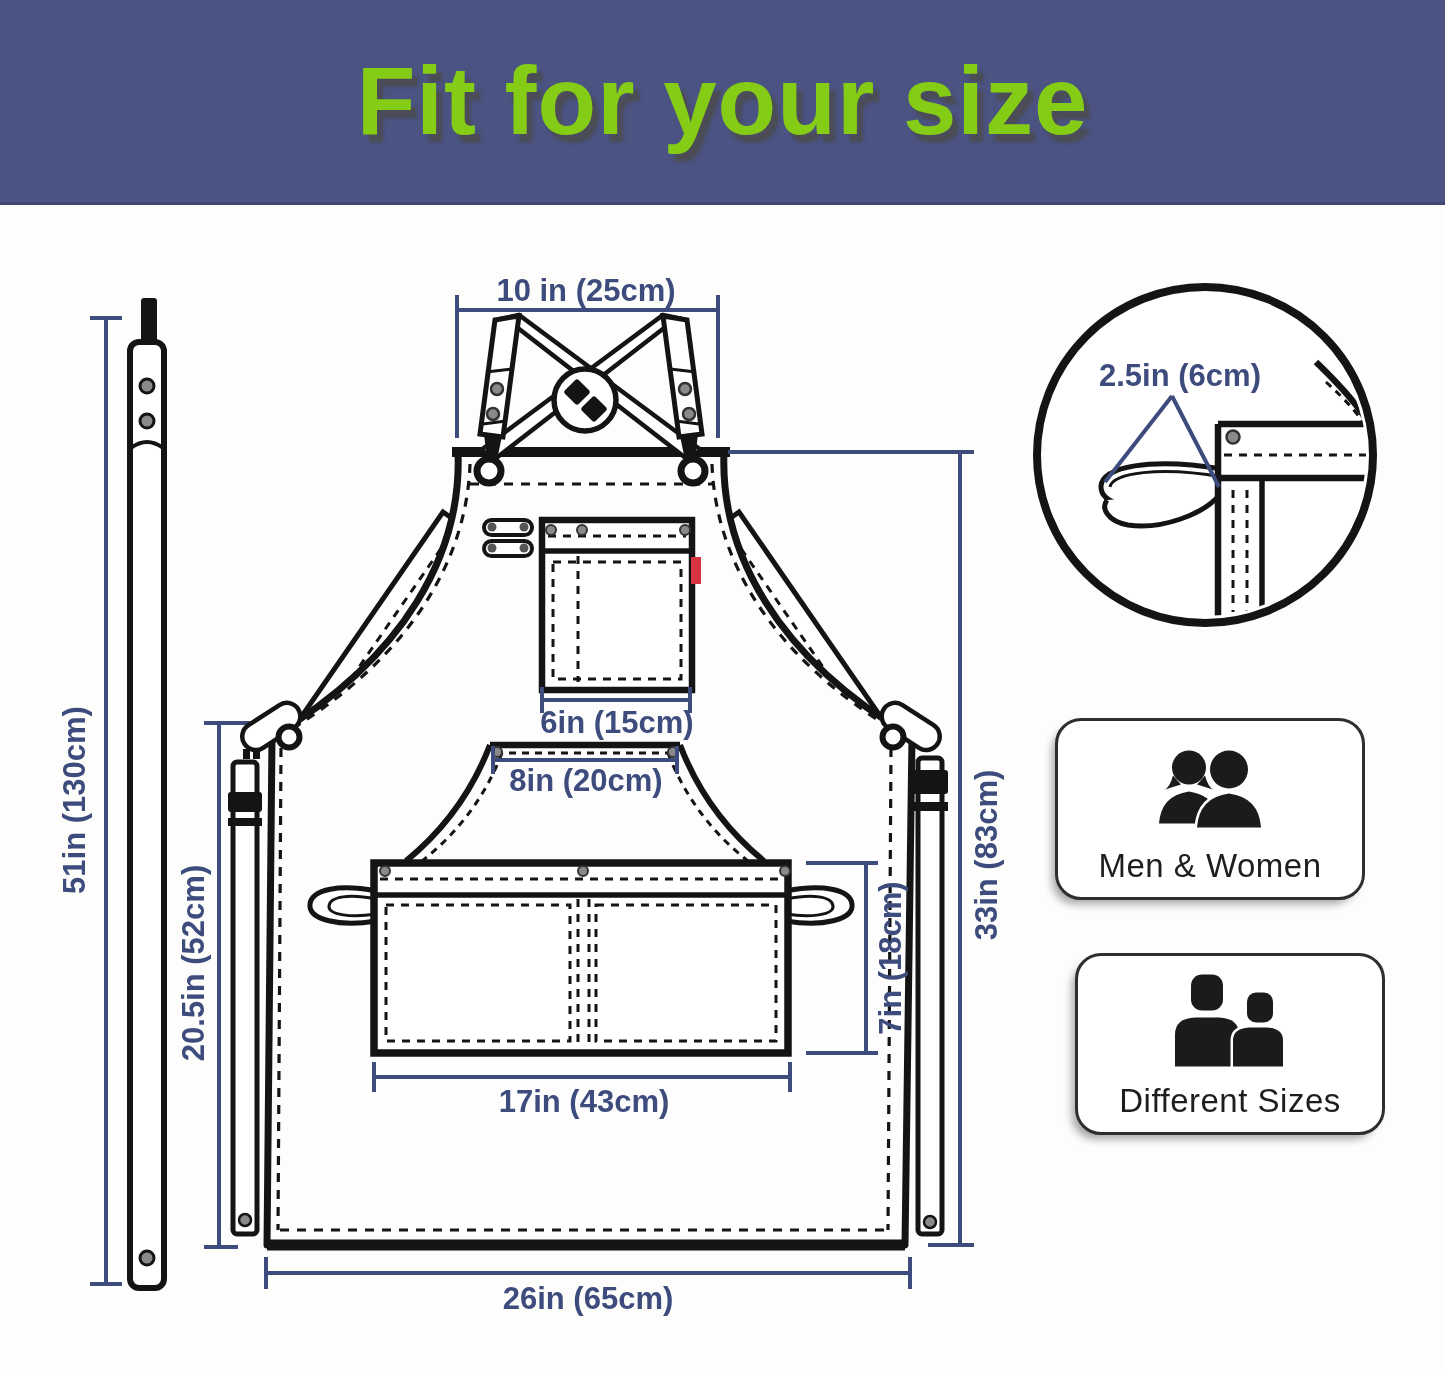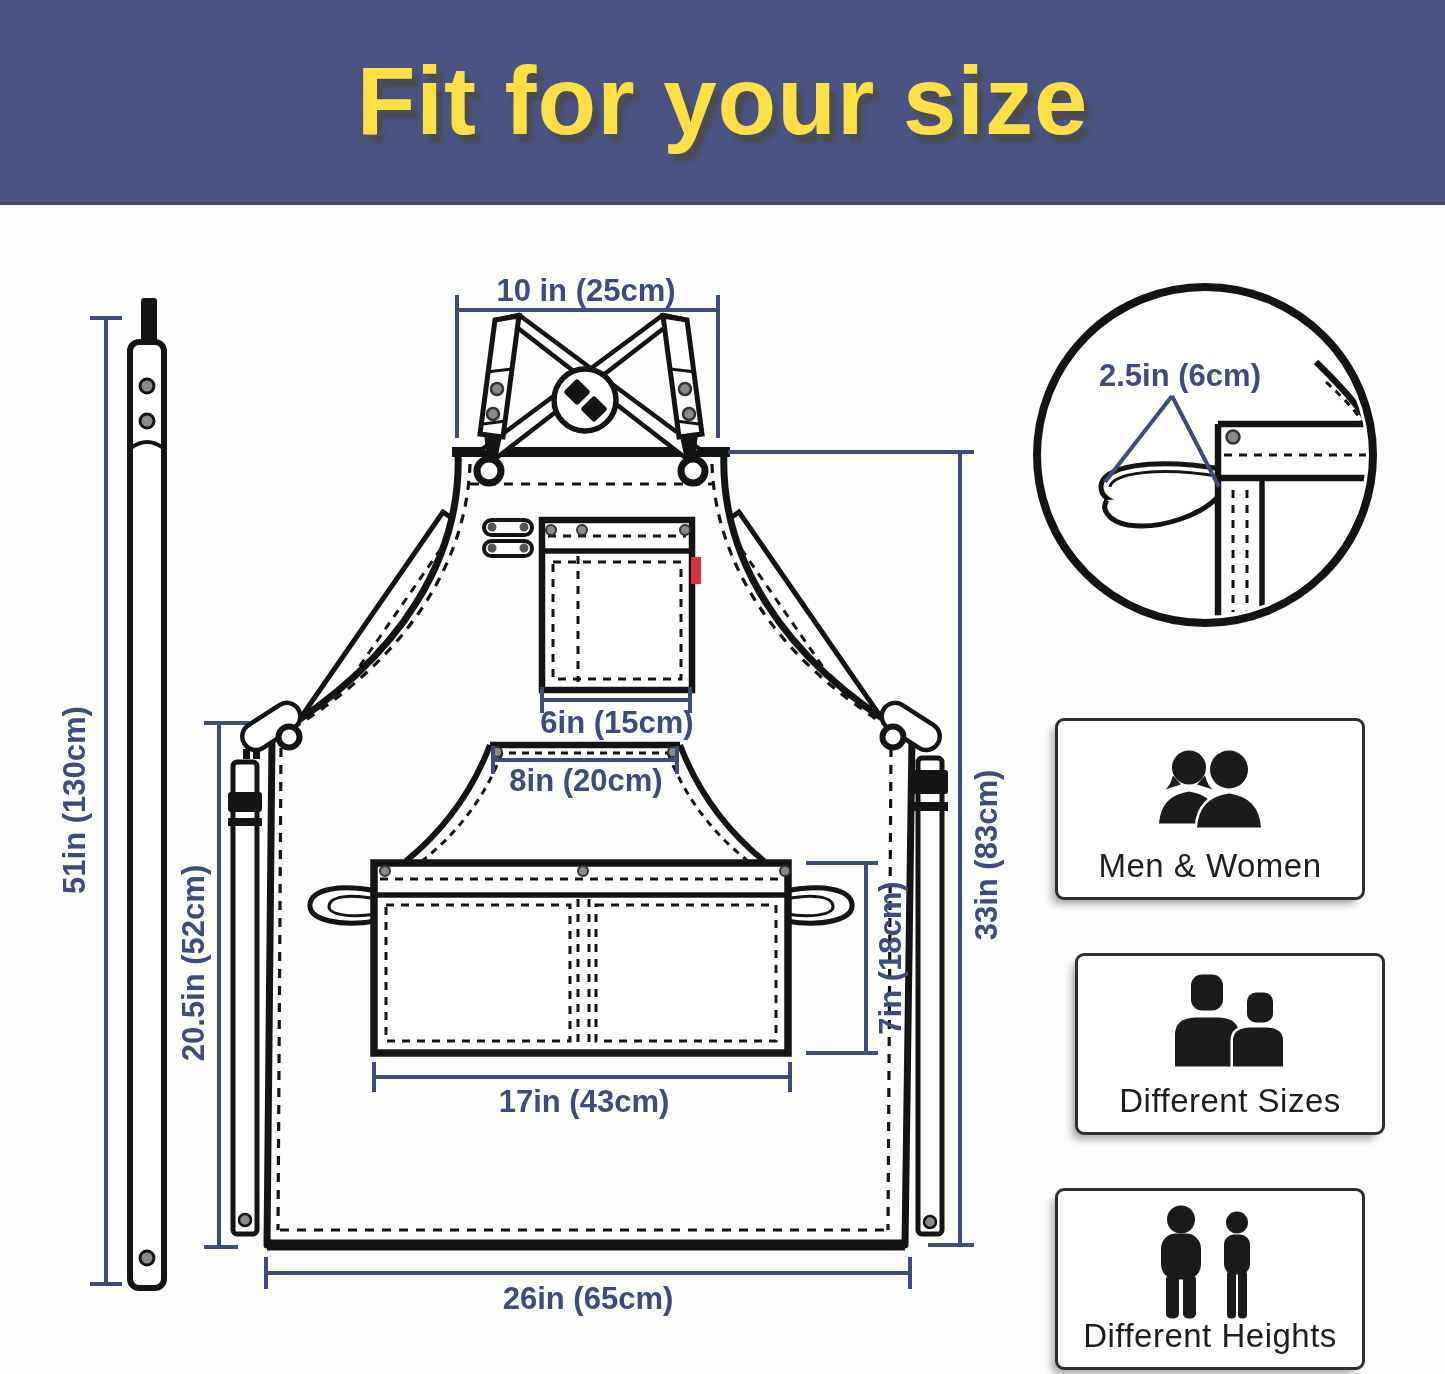--- a/index.html
+++ b/index.html
@@ -7,34 +7,34 @@
     position:relative;width:1445px;height:1374px;overflow:hidden;
     background:#fdfdfc;font-family:"Liberation Sans",sans-serif;
   }
   
   #banner{
     position:absolute;left:0;top:0;width:1445px;height:202px;
     background:#4a5381;border-bottom:3px solid #3e4770;
     display:flex;align-items:center;justify-content:center;
   }
   #banner h1{
-    margin:0;color:#fde047;font-size:96px;font-weight:bold;letter-spacing:1px;
+    margin:0;color:#84cc16;font-size:96px;font-weight:bold;letter-spacing:1px;
     text-shadow:6px 8px 3px rgba(75,75,75,0.8);
     font-family:"Liberation Sans",sans-serif;
   }
   
   #diagram{position:absolute;left:0;top:0;}
   .dimtxt{
     font-family:"Liberation Sans",sans-serif;
     font-weight:bold;font-size:31px;fill:#3d4c7d;text-anchor:middle;
   }
   
   .card{
     position:absolute;left:1055px;width:310px;height:182px;
-    background:#ffffff;border:3px solid #2e2e2e;border-radius:9px;
+    background:#ffffff;border:3px solid #2e2e2e;border-radius:26px;
     box-shadow:-6px 7px 8px -3px rgba(0,0,0,0.35);
     box-sizing:border-box;
   }
   .card .icon{position:absolute;top:10px;left:50%;transform:translateX(-50%);}
   .card .label{
     position:absolute;bottom:12px;left:0;width:100%;text-align:center;
     font-size:33px;color:#1e1e1e;letter-spacing:0.5px;
   }
 </style>
 </head>
@@ -299,31 +299,14 @@
         <path d="M10,94 L10,62 Q10,46 30,45 L54,45 Q74,46 74,62 L74,94 Z"></path>
       </g>
       <g fill="#1b1b1b" stroke="#ffffff" stroke-width="5" paint-order="stroke">
         <rect x="82" y="20" width="26" height="30" rx="9"></rect>
         <path d="M68,94 L68,68 Q68,56 84,55 L102,55 Q118,56 118,68 L118,94 Z"></path>
       </g>
     </svg>
     <div class="label">Different Sizes</div>
   </div>
 
-  <div class="card" style="top:1188px;">
-    <svg class="icon" width="130" height="122" viewBox="0 0 130 115">
-      <g fill="#1b1b1b">
-        <circle cx="36" cy="15" r="14"></circle>
-        <rect x="16" y="29" width="40" height="46" rx="15"></rect>
-        <rect x="21" y="70" width="13" height="44" rx="5"></rect>
-        <rect x="38" y="70" width="13" height="44" rx="5"></rect>
-      </g>
-      <g fill="#1b1b1b">
-        <circle cx="92" cy="18" r="11"></circle>
-        <rect x="79" y="30" width="26" height="40" rx="10"></rect>
-        <rect x="82" y="66" width="9" height="48" rx="4"></rect>
-        <rect x="93" y="66" width="9" height="48" rx="4"></rect>
-      </g>
-    </svg>
-    <div class="label">Different Heights</div>
-  </div>
 
 </div>
 
 </body></html>

